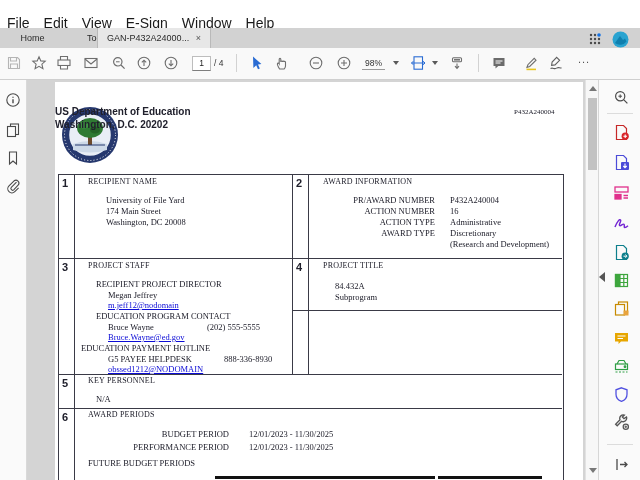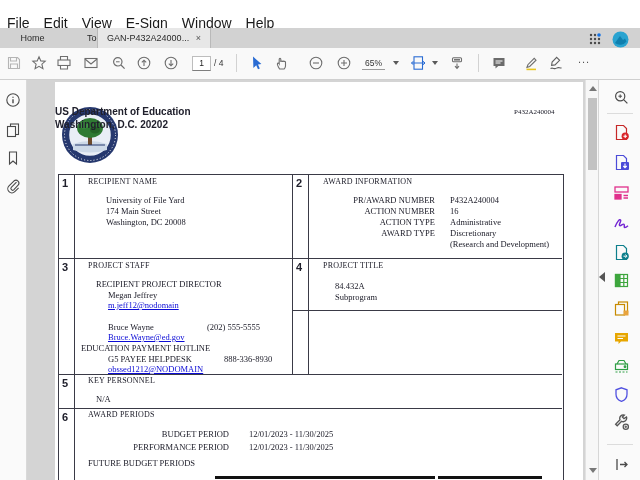--- a/index.html
+++ b/index.html
@@ -158,21 +158,21 @@
           <circle cx="8" cy="8" r="5.8"></circle>
           <path d="M5 8h6"></path>
         </svg>
       </div>
     <div class="abs tico" style="left:336px">
         <svg viewBox="0 0 16 16" fill="none" stroke="#6e6e6e" stroke-width="1.1">
           <circle cx="8" cy="8" r="5.8"></circle>
           <path d="M5 8h6 M8 5v6"></path>
         </svg>
       </div>
-    <div class="abs tb-text" style="left:362px;top:10px;border-bottom:1px solid #9a9a9a;padding:0 3px 1px 3px">65%</div>
+    <div class="abs tb-text" style="left:362px;top:10px;border-bottom:1px solid #9a9a9a;padding:0 3px 1px 3px">98%</div>
     <div class="abs caret" style="left:393px;top:13px"></div>
     <div class="abs tico" style="left:410px">
         <svg viewBox="0 0 16 16" fill="none" stroke="#2a6cd3" stroke-width="1.1">
           <rect x="4" y="1.8" width="8.5" height="12.4"></rect>
           <path d="M1.5 8h13.5 M3.3 6.2 L1.5 8 L3.3 9.8 M13.2 6.2 L15 8 L13.2 9.8" stroke-width="1"></path>
         </svg>
       </div>
     <div class="abs caret" style="left:432px;top:13px"></div>
     <div class="abs tico" style="left:449px">
         <svg viewBox="0 0 16 16" fill="none" stroke="#6e6e6e" stroke-width="1.1">
@@ -274,20 +274,21 @@
       <div class="abs serif txt85" style="left:386px;top:135px">Administrative</div>
       <div class="abs serif txt85" style="left:259px;top:146px;width:112px;text-align:right">AWARD TYPE</div>
       <div class="abs serif txt85" style="left:386px;top:146px">Discretionary</div>
       <div class="abs serif txt85" style="left:386px;top:157px">(Research and Development)</div>
 
       <div class="abs boxnum" style="left:7px;top:179px">3</div>
       <div class="abs serif hdr8" style="left:24px;top:179px">PROJECT STAFF</div>
       <div class="abs serif txt85" style="left:32px;top:197px">RECIPIENT PROJECT DIRECTOR</div>
       <div class="abs serif txt85" style="left:44px;top:207.5px">Megan Jeffrey</div>
       <div class="abs serif txt85 link" style="left:44px;top:218px">m.jeff12@nodomain</div>
+      <div class="abs serif txt85" style="left:32px;top:229px">EDUCATION PROGRAM CONTACT</div>
       <div class="abs serif txt85" style="left:44px;top:239.5px">Bruce Wayne</div>
       <div class="abs serif txt85" style="left:143px;top:239.5px">(202) 555-5555</div>
       <div class="abs serif txt85 link" style="left:44px;top:250px">Bruce.Wayne@ed.gov</div>
       <div class="abs serif txt85" style="left:17px;top:261px">EDUCATION PAYMENT HOTLINE</div>
       <div class="abs serif txt85" style="left:44px;top:271.5px">G5 PAYEE HELPDESK</div>
       <div class="abs serif txt85" style="left:160px;top:271.5px">888-336-8930</div>
       <div class="abs serif txt85 link" style="left:44px;top:282px">obssed1212@NODOMAIN</div>
 
       <div class="abs boxnum" style="left:241px;top:179px">4</div>
       <div class="abs serif hdr8" style="left:259px;top:179px">PROJECT TITLE</div>

